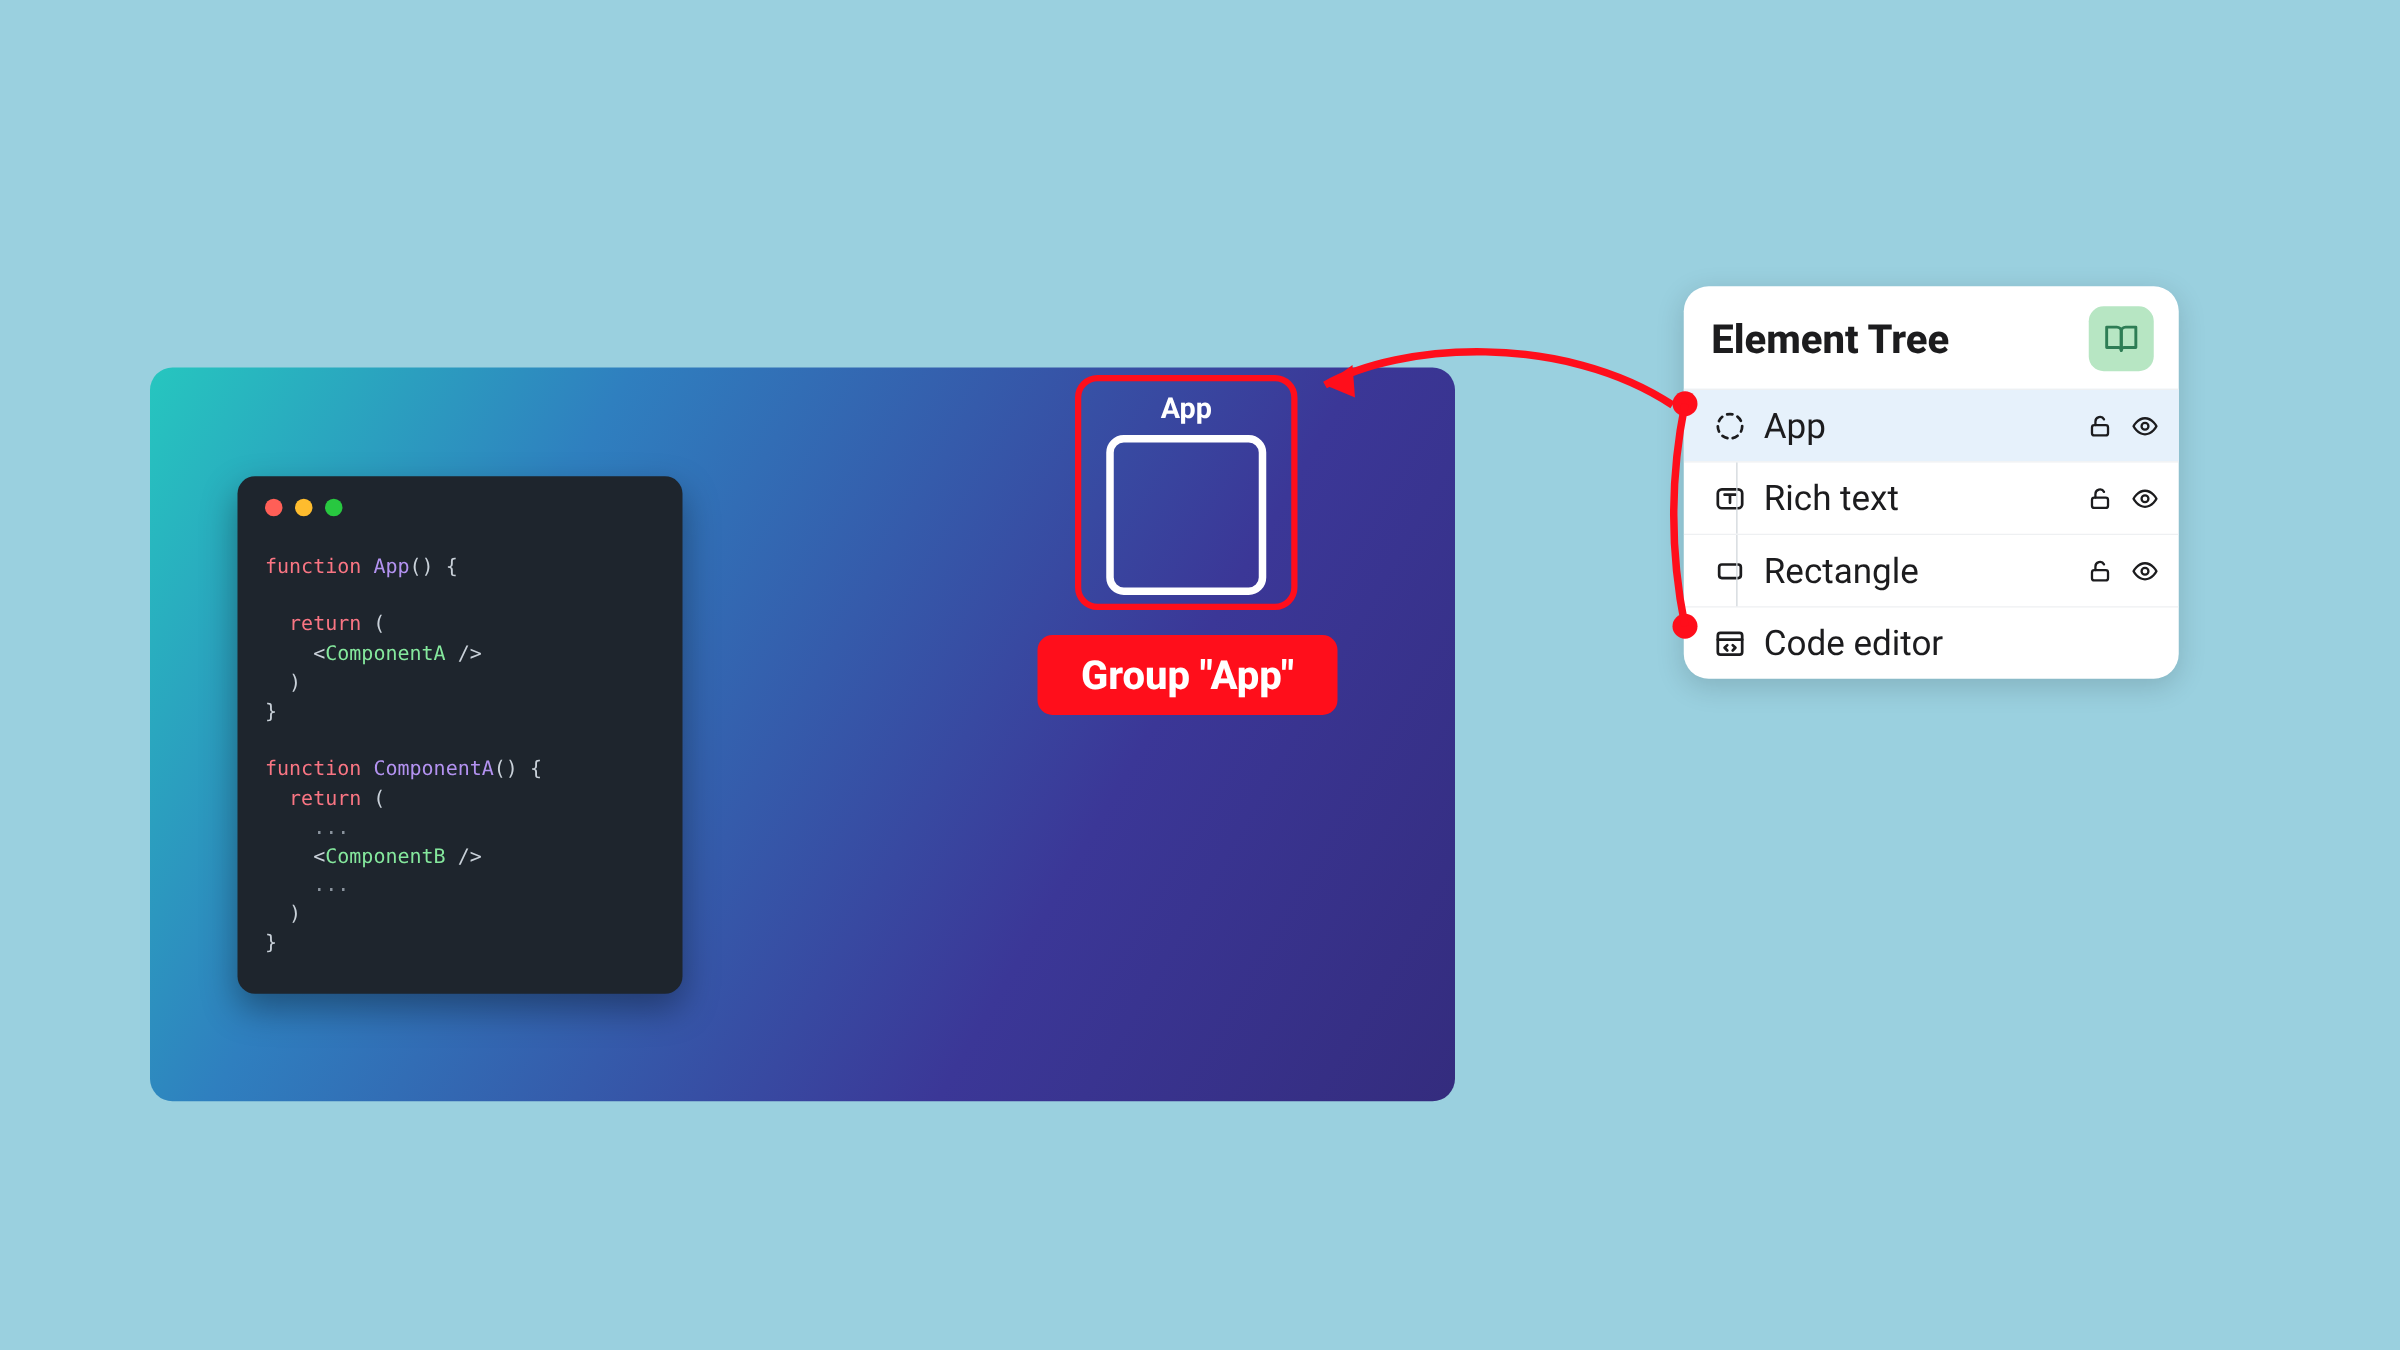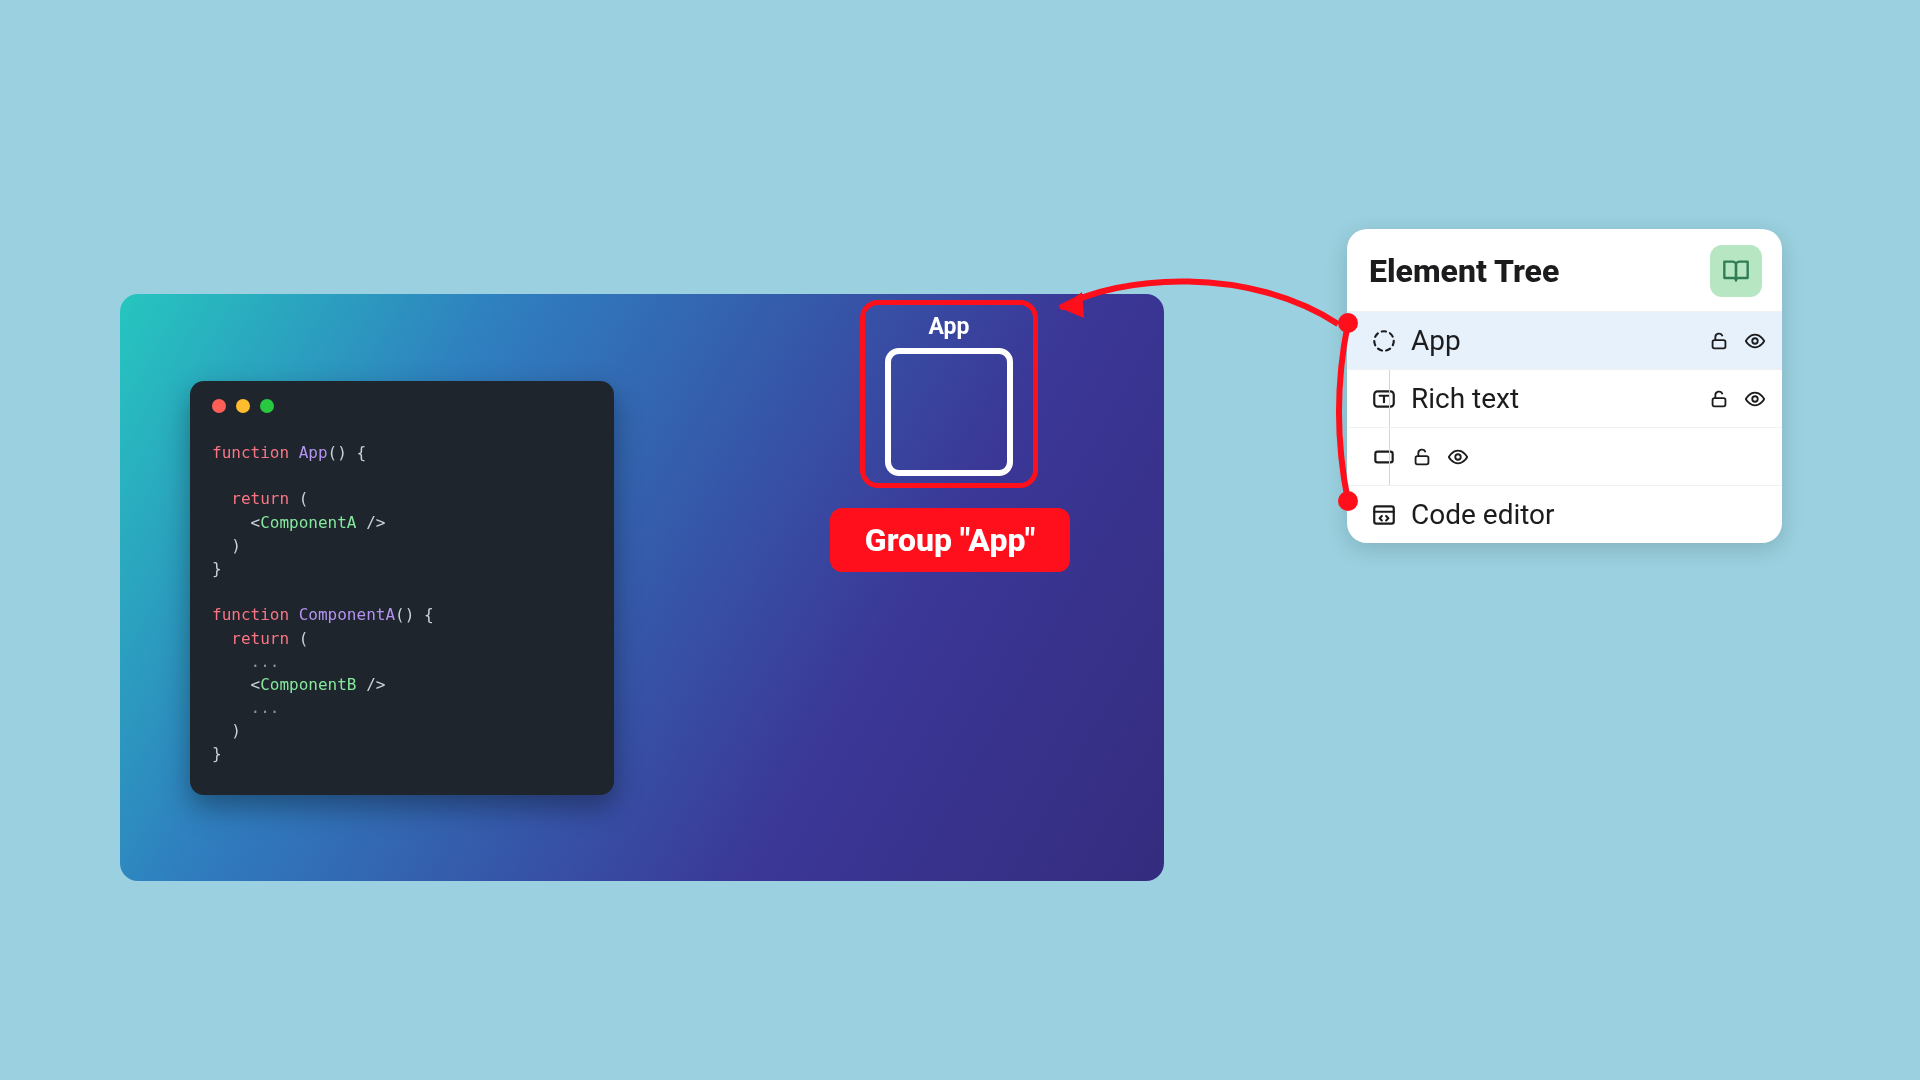--- a/index.html
+++ b/index.html
@@ -20,21 +20,21 @@
     height: 587px;
     border-radius: 18px;
     background: linear-gradient(120deg, #26C6BF 0%, #2F7FBF 28%, #3B3797 70%, #342C7E 100%);
   }
 
   
   .codewin {
     position: absolute;
     left: 190px;
     top: 381px;
-    width: 424px;
+    width: 356px;
     height: 414px;
     background: #1E252D;
     border-radius: 14px;
     box-shadow: 0 12px 28px rgba(0,0,0,0.35);
     padding: 18px 22px 22px 22px;
   }
   .trafficlights { display: flex; gap: 10px; margin-bottom: 28px; }
   .tl { width: 14px; height: 14px; border-radius: 50%; }
   .tl.red { background: #FF5F57; }
   .tl.yellow { background: #FEBC2E; }
@@ -77,21 +77,21 @@
     background: #FF0E1B;
     border-radius: 12px;
     display: flex; align-items: center; justify-content: center;
     color: #fff; font-weight: 800; font-size: 32px;
   }
 
   
   .panel {
     position: absolute;
     left: 1347px; top: 229px;
-    width: 435px;
+    width: 396px;
     background: #fff;
     border-radius: 20px;
     box-shadow: 0 6px 22px rgba(0,0,0,0.15);
     overflow: hidden;
     font-size: 26px;
     color: #1C1C1E;
   }
   .panel-header {
     display: flex; align-items: center; justify-content: space-between;
     padding: 16px 20px 14px 22px;
@@ -212,20 +212,21 @@
             </svg>
           </span>
         </span>
       </div>
       <div class="row child">
         <span class="icon">
           <svg width="26" height="26" viewBox="0 0 24 24" fill="none" stroke="#1C1C1E" stroke-width="2" stroke-linecap="round" stroke-linejoin="round">
             <rect x="4" y="7" width="16" height="10" rx="2"></rect>
           </svg>
         </span>
+        <span class="label">Rectangle</span>
         <span class="tools">
           <span>
             <svg width="22" height="22" viewBox="0 0 24 24" fill="none" stroke="#1C1C1E" stroke-width="2" stroke-linecap="round" stroke-linejoin="round">
               <rect x="5" y="11" width="14" height="9" rx="2"></rect>
               <path d="M8 11V8a4 4 0 0 1 7.5-2"></path>
             </svg>
           </span>
           <span>
             <svg width="22" height="22" viewBox="0 0 24 24" fill="none" stroke="#1C1C1E" stroke-width="2" stroke-linecap="round" stroke-linejoin="round">
               <path d="M2 12s3.5-7 10-7 10 7 10 7-3.5 7-10 7S2 12 2 12z"></path>

